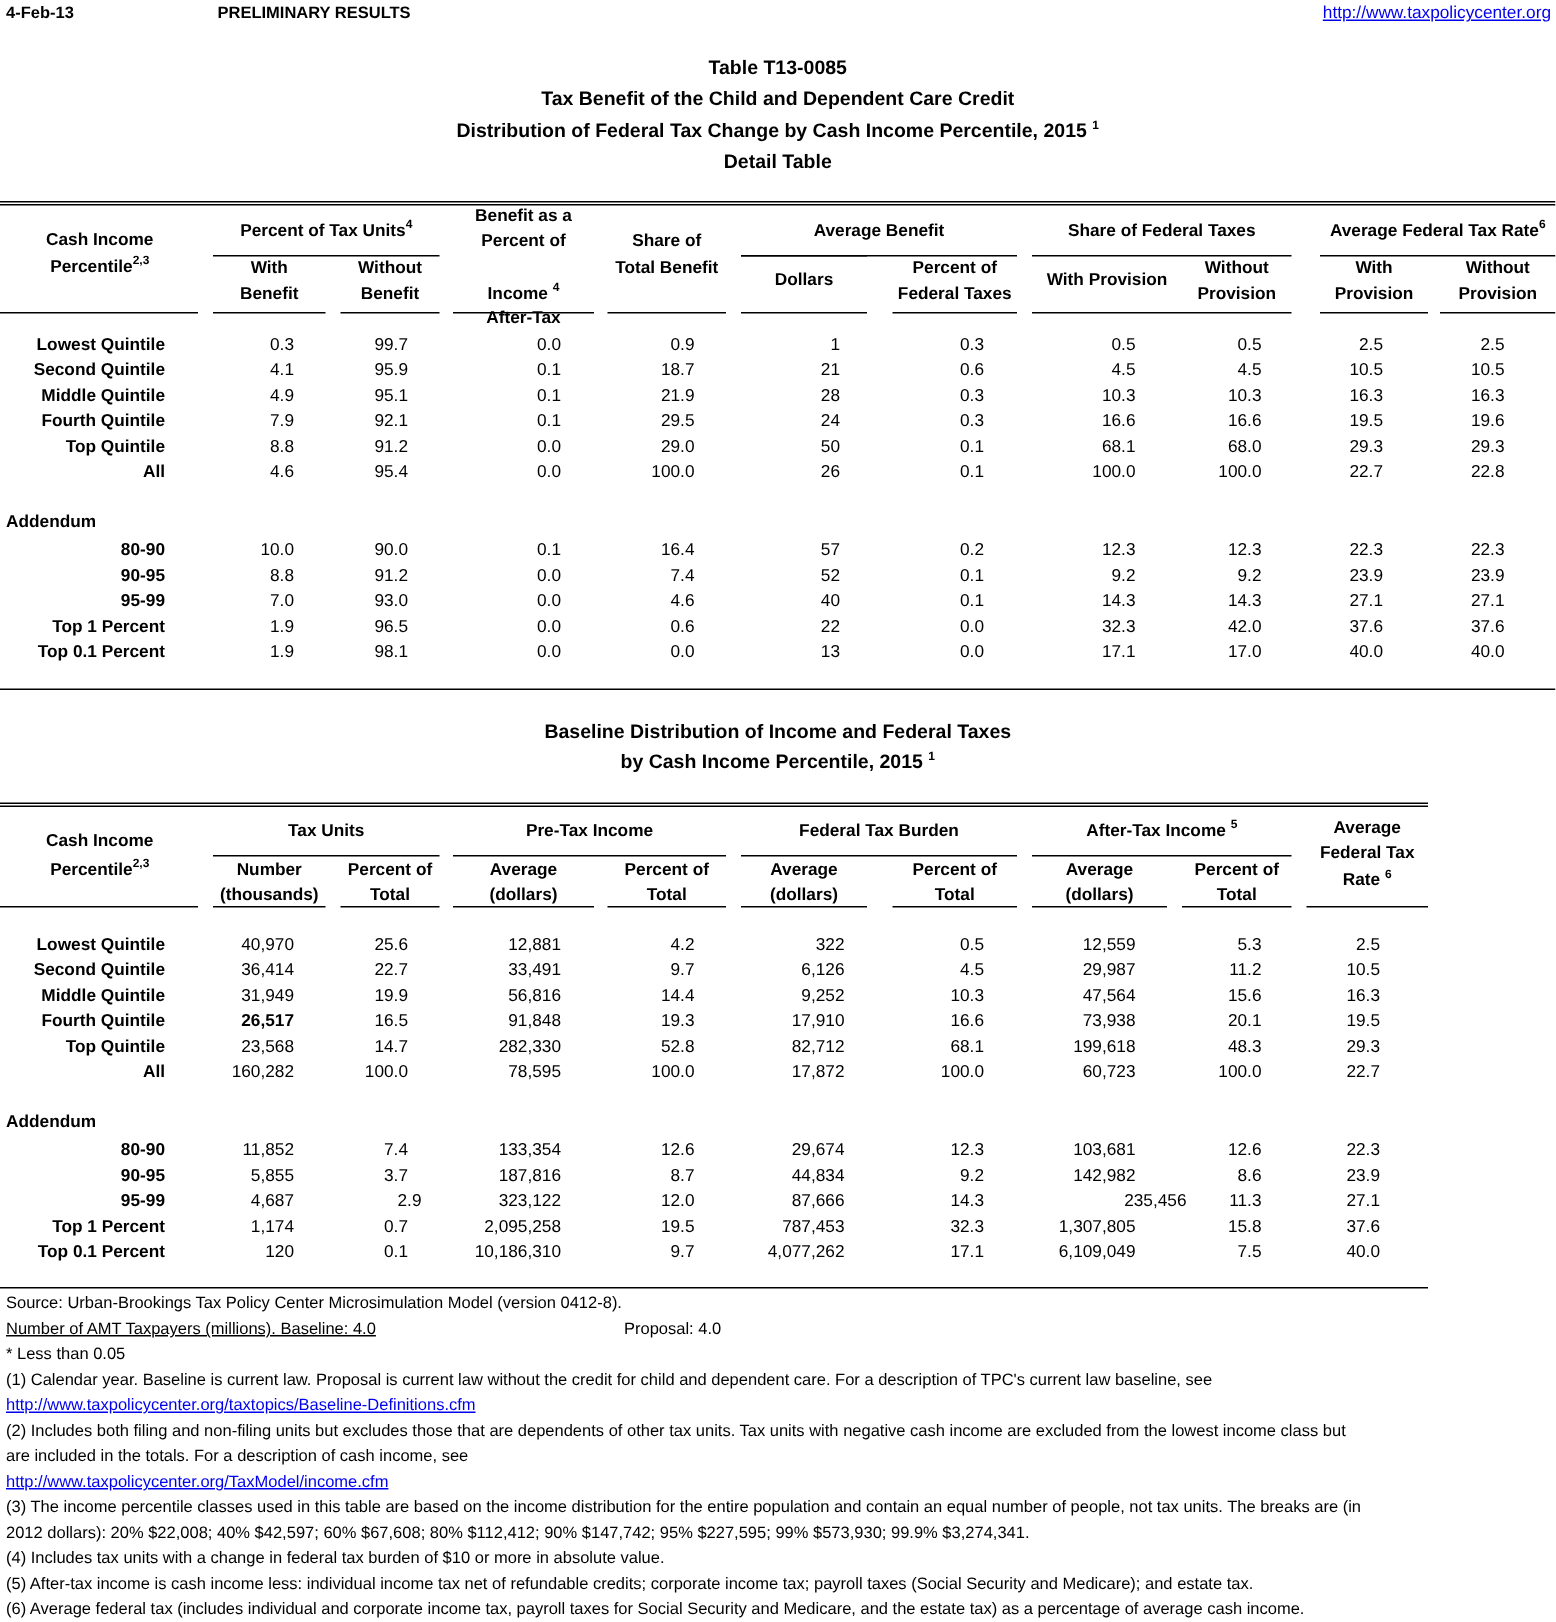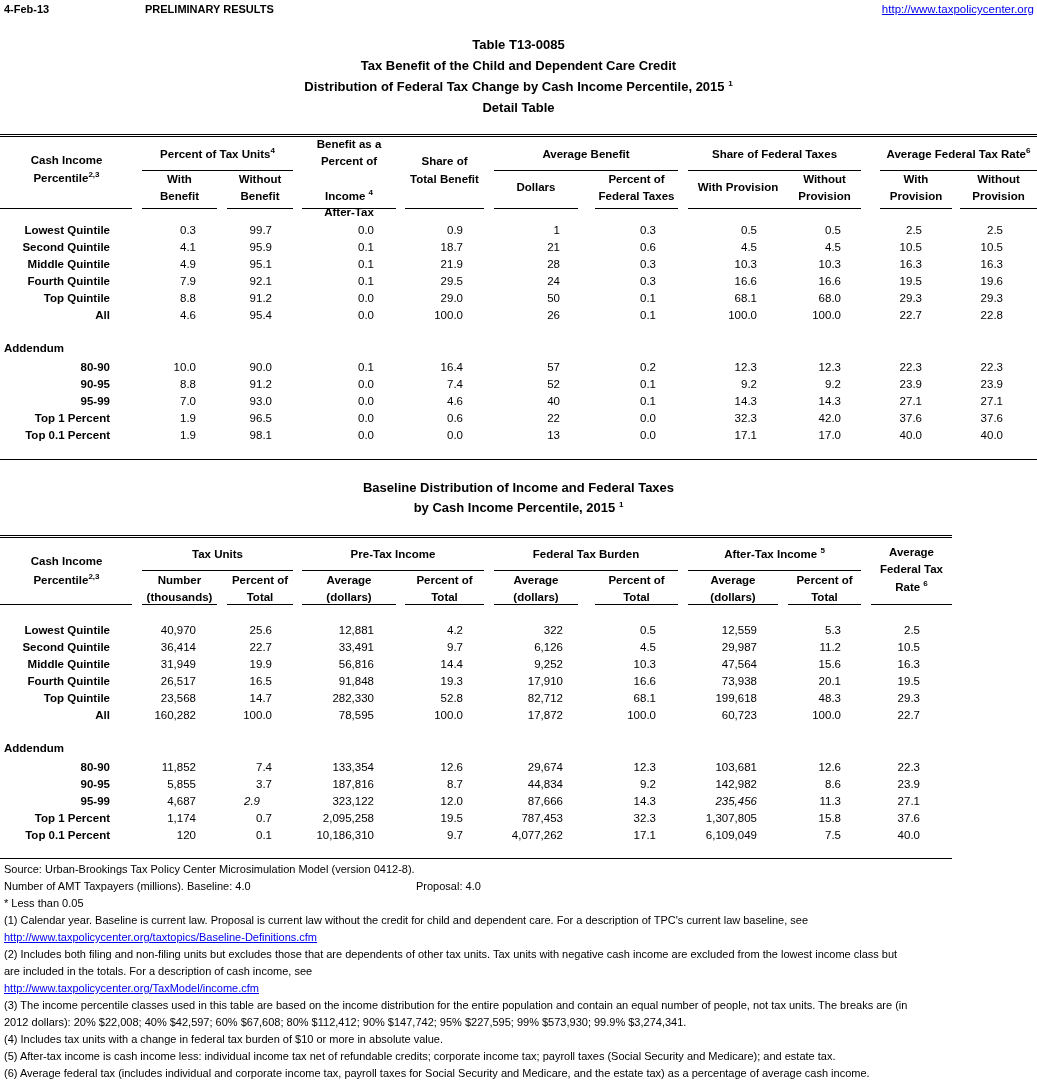--- a/index.html
+++ b/index.html
@@ -318,21 +318,21 @@
       <span class="r" style="left: 294px; width: 80px;">56,816</span>
       <span class="r" style="left: 383px; width: 80px;">14.4</span>
       <span class="r" style="left: 483px; width: 80px;">9,252</span>
       <span class="r" style="left: 576px; width: 80px;">10.3</span>
       <span class="r" style="left: 677px; width: 80px;">47,564</span>
       <span class="r" style="left: 761px; width: 80px;">15.6</span>
       <span class="r" style="left: 840px; width: 80px;">16.3</span>
     </div>
     <div class="row" style="top: 673px;">
       <span class="lab" style="left: 0px; width: 110px;">Fourth Quintile</span>
-      <span class="r" style="left: 116px; width: 80px;">26,517</span>
+      <span class="r" style="left: 116px; width: 80px; font-weight: bold;">26,517</span>
       <span class="r" style="left: 192px; width: 80px;">16.5</span>
       <span class="r" style="left: 294px; width: 80px;">91,848</span>
       <span class="r" style="left: 383px; width: 80px;">19.3</span>
       <span class="r" style="left: 483px; width: 80px;">17,910</span>
       <span class="r" style="left: 576px; width: 80px;">16.6</span>
       <span class="r" style="left: 677px; width: 80px;">73,938</span>
       <span class="r" style="left: 761px; width: 80px;">20.1</span>
       <span class="r" style="left: 840px; width: 80px;">19.5</span>
     </div>
     <div class="row" style="top: 690px;">
@@ -379,26 +379,26 @@
       <span class="r" style="left: 383px; width: 80px;">8.7</span>
       <span class="r" style="left: 483px; width: 80px;">44,834</span>
       <span class="r" style="left: 576px; width: 80px;">9.2</span>
       <span class="r" style="left: 677px; width: 80px;">142,982</span>
       <span class="r" style="left: 761px; width: 80px;">8.6</span>
       <span class="r" style="left: 840px; width: 80px;">23.9</span>
     </div>
     <div class="row" style="top: 793px;">
       <span class="lab" style="left: 0px; width: 110px;">95-99</span>
       <span class="r" style="left: 116px; width: 80px;">4,687</span>
-      <span class="r" style="left: 180px; width: 80px; font-style: italic;">2.9</span>
+      <span class="r" style="left: 201px; width: 80px;">2.9</span>
       <span class="r" style="left: 294px; width: 80px;">323,122</span>
       <span class="r" style="left: 383px; width: 80px;">12.0</span>
       <span class="r" style="left: 483px; width: 80px;">87,666</span>
       <span class="r" style="left: 576px; width: 80px;">14.3</span>
-      <span class="r" style="left: 677px; width: 80px; font-style: italic;">235,456</span>
+      <span class="r" style="left: 711px; width: 80px;">235,456</span>
       <span class="r" style="left: 761px; width: 80px;">11.3</span>
       <span class="r" style="left: 840px; width: 80px;">27.1</span>
     </div>
     <div class="row" style="top: 810px;">
       <span class="lab" style="left: 0px; width: 110px;">Top 1 Percent</span>
       <span class="r" style="left: 116px; width: 80px;">1,174</span>
       <span class="r" style="left: 192px; width: 80px;">0.7</span>
       <span class="r" style="left: 294px; width: 80px;">2,095,258</span>
       <span class="r" style="left: 383px; width: 80px;">19.5</span>
       <span class="r" style="left: 483px; width: 80px;">787,453</span>
@@ -420,21 +420,21 @@
       <span class="r" style="left: 840px; width: 80px;">40.0</span>
     </div>
   </div>
 
 <div class="abs b" style="left:4px;top:742px;">Addendum</div>
 
 <div class="hl" style="left:0;top:858px;width:952px;"></div>
 
 <div>
   <div class="fn" style="top:861px;">Source: Urban-Brookings Tax Policy Center Microsimulation Model (version 0412-8).</div>
-  <div class="fn" style="top:878px;">Number of AMT Taxpayers (millions).  Baseline: 4.0</div>
+  <div class="fn" style="top:878px;text-decoration:underline;">Number of AMT Taxpayers (millions).  Baseline: 4.0</div>
   <div class="fn" style="top:878px;left:416px;">Proposal: 4.0</div>
   <div class="fn" style="top:895px;">* Less than 0.05</div>
   <div class="fn" style="top:912px;">(1) Calendar year. Baseline is current law.  Proposal is current law without the credit for child and dependent care.  For a description of TPC's current law baseline, see</div>
   <a class="fn link" style="top:929px;">http://www.taxpolicycenter.org/taxtopics/Baseline-Definitions.cfm</a>
   <div class="fn" style="top:946px;">(2) Includes both filing and non-filing units but excludes those that are dependents of other tax units. Tax units with negative cash income are excluded from the lowest income class but</div>
   <div class="fn" style="top:963px;">are included in the totals. For a description of cash income, see</div>
   <a class="fn link" style="top:980px;">http://www.taxpolicycenter.org/TaxModel/income.cfm</a>
   <div class="fn" style="top:997px;">(3) The income percentile classes used in this table are based on the income distribution for the entire population and contain an equal number of people, not tax units. The breaks are (in</div>
   <div class="fn" style="top:1014px;">2012 dollars): 20% $22,008; 40% $42,597; 60% $67,608; 80% $112,412; 90% $147,742; 95% $227,595; 99% $573,930; 99.9% $3,274,341.</div>
   <div class="fn" style="top:1031px;">(4) Includes tax units with a change in federal tax burden of $10 or more in absolute value.</div>

